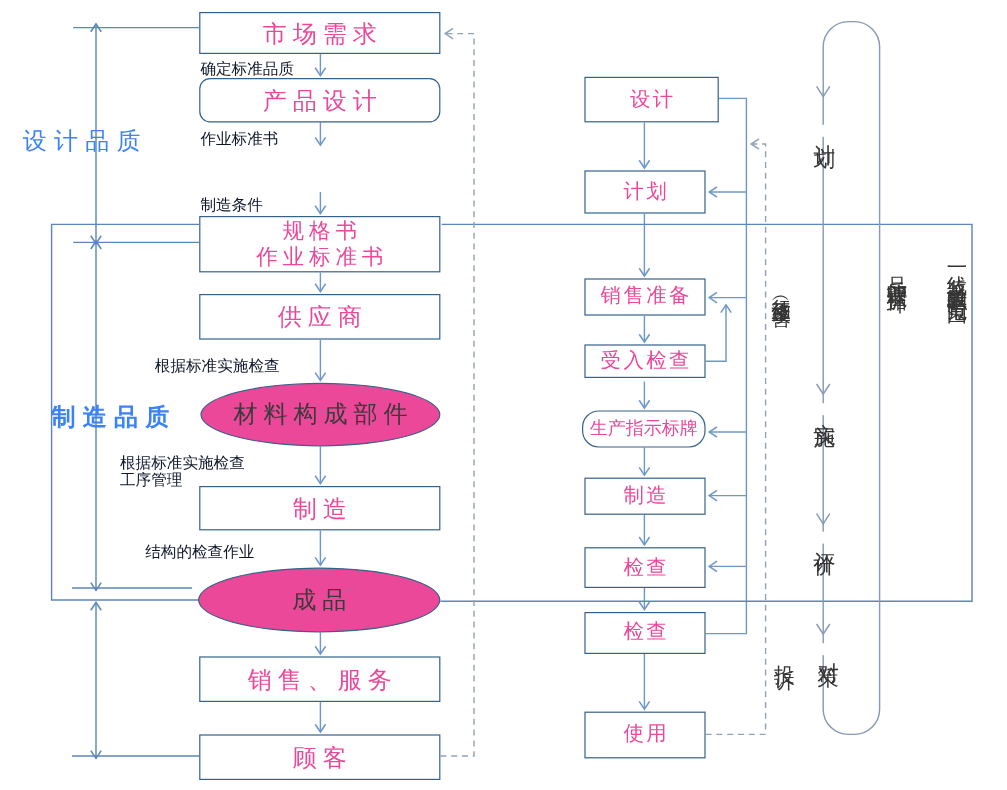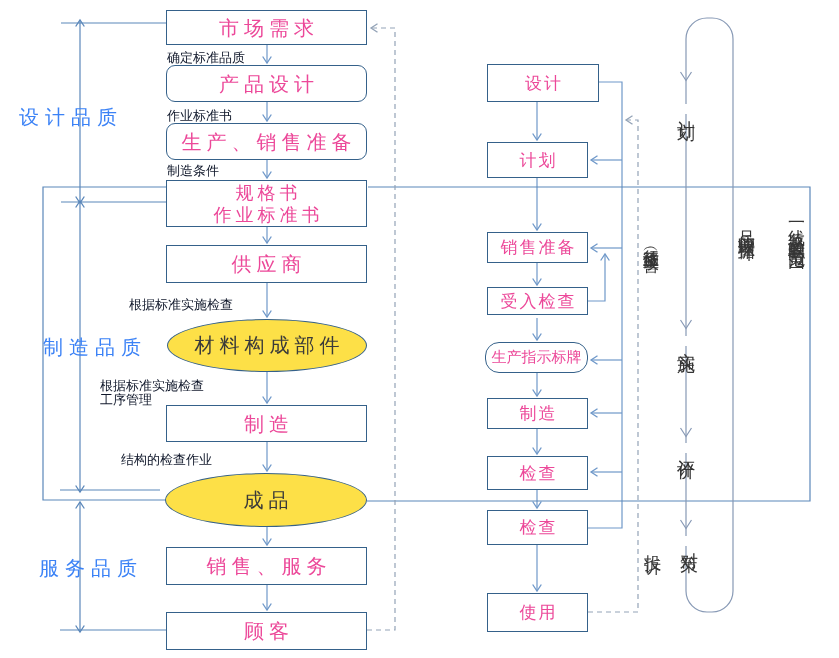--- a/index.html
+++ b/index.html
@@ -11,21 +11,21 @@
   .box{
     position:absolute;box-sizing:border-box;border:1px solid #35618a;background:#fff;
     display:flex;align-items:center;justify-content:center;text-align:center;
     font-size:20px;letter-spacing:5px;text-indent:5px;line-height:1.1;color:#ec4899;
   }
   .box.rounded{border-radius:9px;}
   .box.rt{font-size:17px;letter-spacing:2px;text-indent:2px;}
   .box.rt.small{font-size:15px;letter-spacing:0;text-indent:0;}
   .box.two{flex-direction:column;font-size:18px;letter-spacing:4px;text-indent:4px;line-height:22px;}
   .ellipse{
-    position:absolute;box-sizing:border-box;border:1px solid #35618a;border-radius:50%;background:#fde047;
+    position:absolute;box-sizing:border-box;border:1px solid #35618a;border-radius:50%;background:#ec4899;
     display:flex;align-items:center;justify-content:center;font-size:20px;letter-spacing:5px;text-indent:5px;
   }
   .lbl{position:absolute;font-size:13px;letter-spacing:0;white-space:nowrap;color:#0f172a;}
   .side-lbl{position:absolute;font-size:20px;letter-spacing:6px;white-space:nowrap;color:#3b82f6;}
   .vlbl{
     position:absolute;writing-mode:vertical-rl;font-size:17px;letter-spacing:3px;
     white-space:nowrap;color:#353535;
   }
   .vlbl.onln{background:#fff;padding:2px 0;font-size:18px;}
 </style>
@@ -109,21 +109,20 @@
 
     <g stroke="#93a3b7" stroke-width="1.2" fill="none" stroke-dasharray="5,4">
       <polyline points="367,630 395,630 395,28 371,28" marker-end="url(#m-gray)"></polyline>
     </g>
   </svg>
 
   <div class="box" style="left:166px;top:10px;width:201px;height:35px;">市场需求</div>
 
   <div class="box rounded" style="left:166px;top:65px;width:201px;height:37px;">产品设计</div>
 
-  <div class="box rounded" style="left:166px;top:123px;width:201px;height:37px;">生产、销售准备</div>
 
   <div class="box two" style="left:166px;top:180px;width:201px;height:47px;align-items:center;">
     <span>规格书</span>
     <span>作业标准书</span>
   </div>
 
   <div class="box" style="left:166px;top:245px;width:201px;height:38px;">供应商</div>
 
   <div class="ellipse" style="left:167px;top:319px;width:200px;height:53px;">材料构成部件</div>
 
@@ -137,22 +136,21 @@
 
   <div class="lbl" style="left:167px;top:49px;">确定标准品质</div>
   <div class="lbl" style="left:167px;top:107px;">作业标准书</div>
   <div class="lbl" style="left:167px;top:162px;">制造条件</div>
   <div class="lbl" style="left:129px;top:296px;">根据标准实施检查</div>
   <div class="lbl" style="left:100px;top:377px;">根据标准实施检查</div>
   <div class="lbl" style="left:100px;top:391px;">工序管理</div>
   <div class="lbl" style="left:121px;top:451px;">结构的检查作业</div>
 
   <div class="side-lbl" style="left:19px;top:104px;">设计品质</div>
-  <div class="side-lbl" style="left:43px;top:334px;">制造品质</div>
-  <div class="side-lbl" style="left:39px;top:555px;">服务品质</div>
+  <div class="side-lbl" style="left:43px;top:334px;font-weight:bold;">制造品质</div>
 
   <div class="box rt" style="left:487px;top:64px;width:112px;height:38px;">设计</div>
 
   <div class="box rt" style="left:487px;top:142px;width:101px;height:36px;">计划</div>
 
   <div class="box rt" style="left:487px;top:232px;width:101px;height:31px;">销售准备</div>
 
   <div class="box rt" style="left:487px;top:287px;width:101px;height:28px;">受入检查</div>
 
   <div class="box rt small" style="left:485px;top:342px;width:103px;height:31px;border-radius:14px;">生产指示标牌</div>

